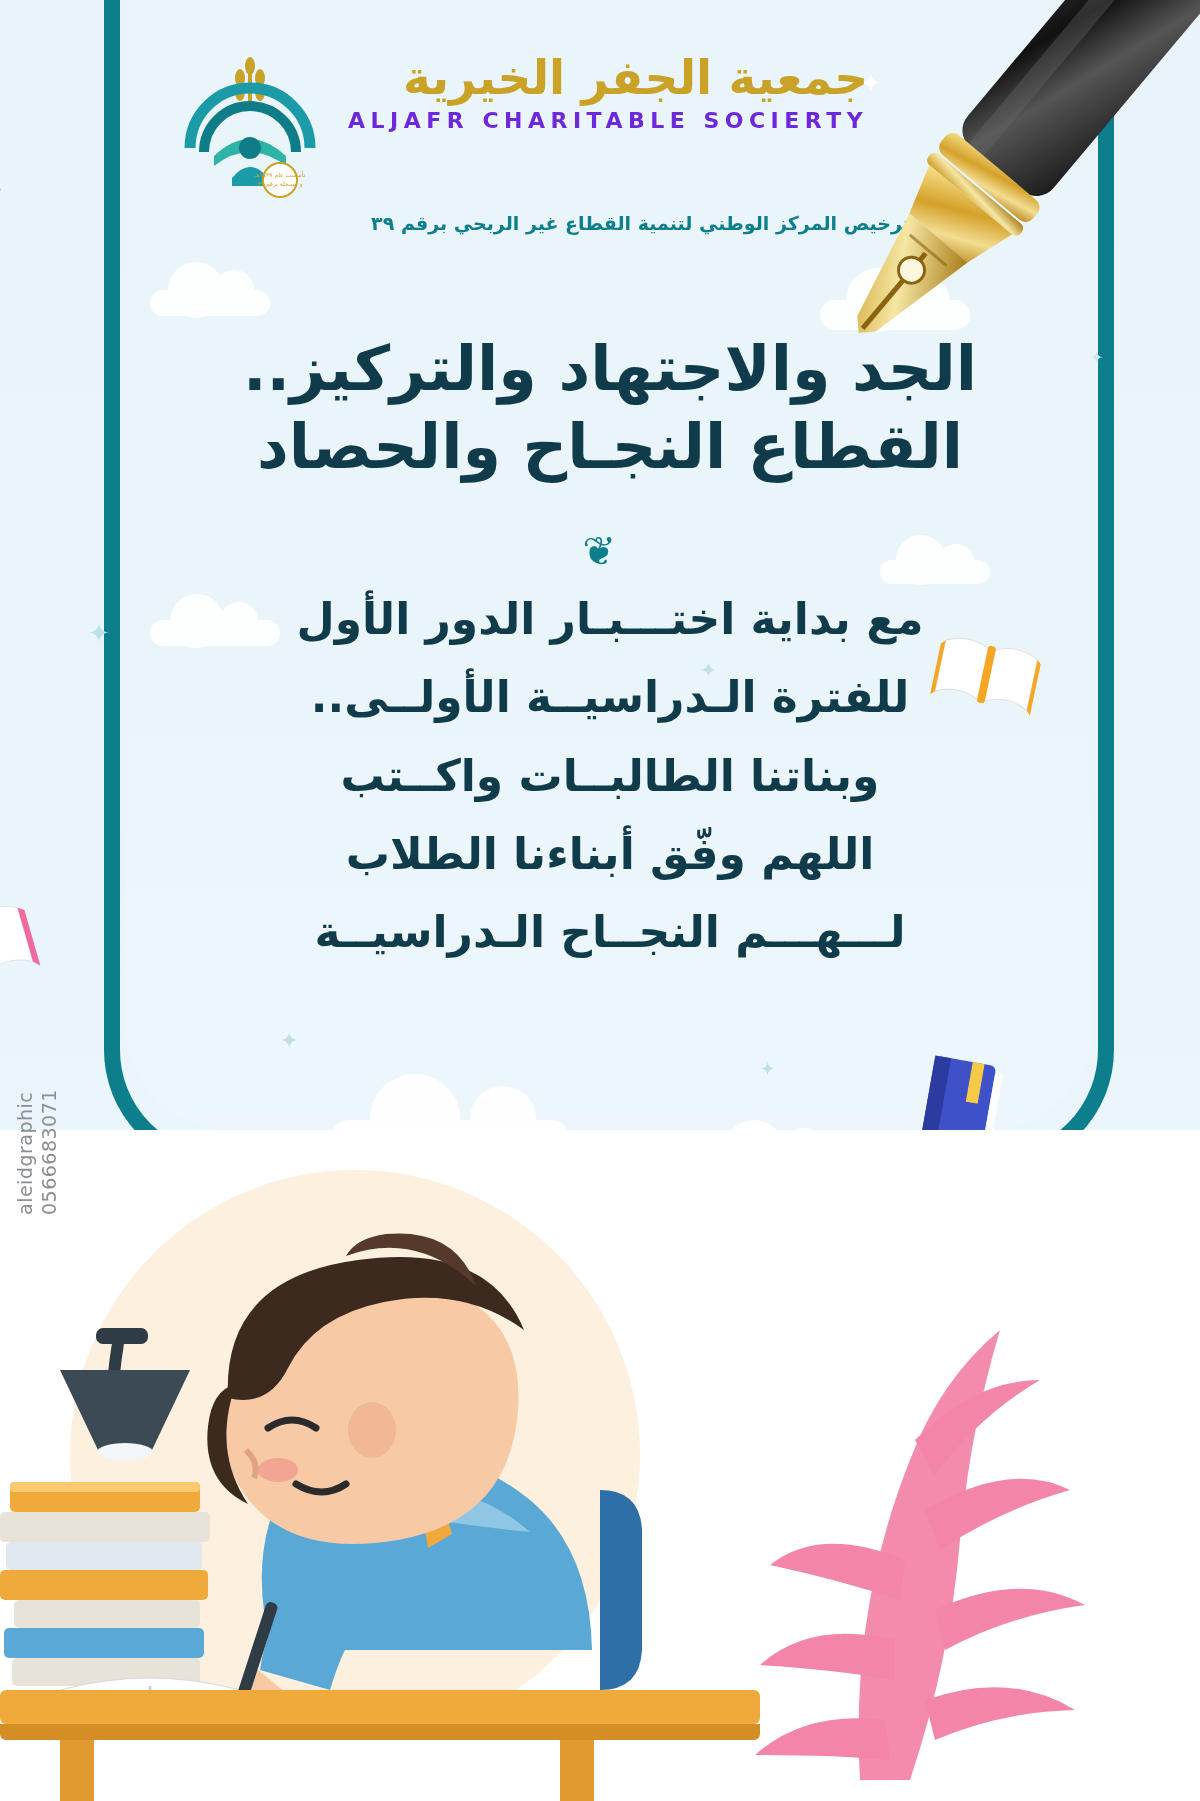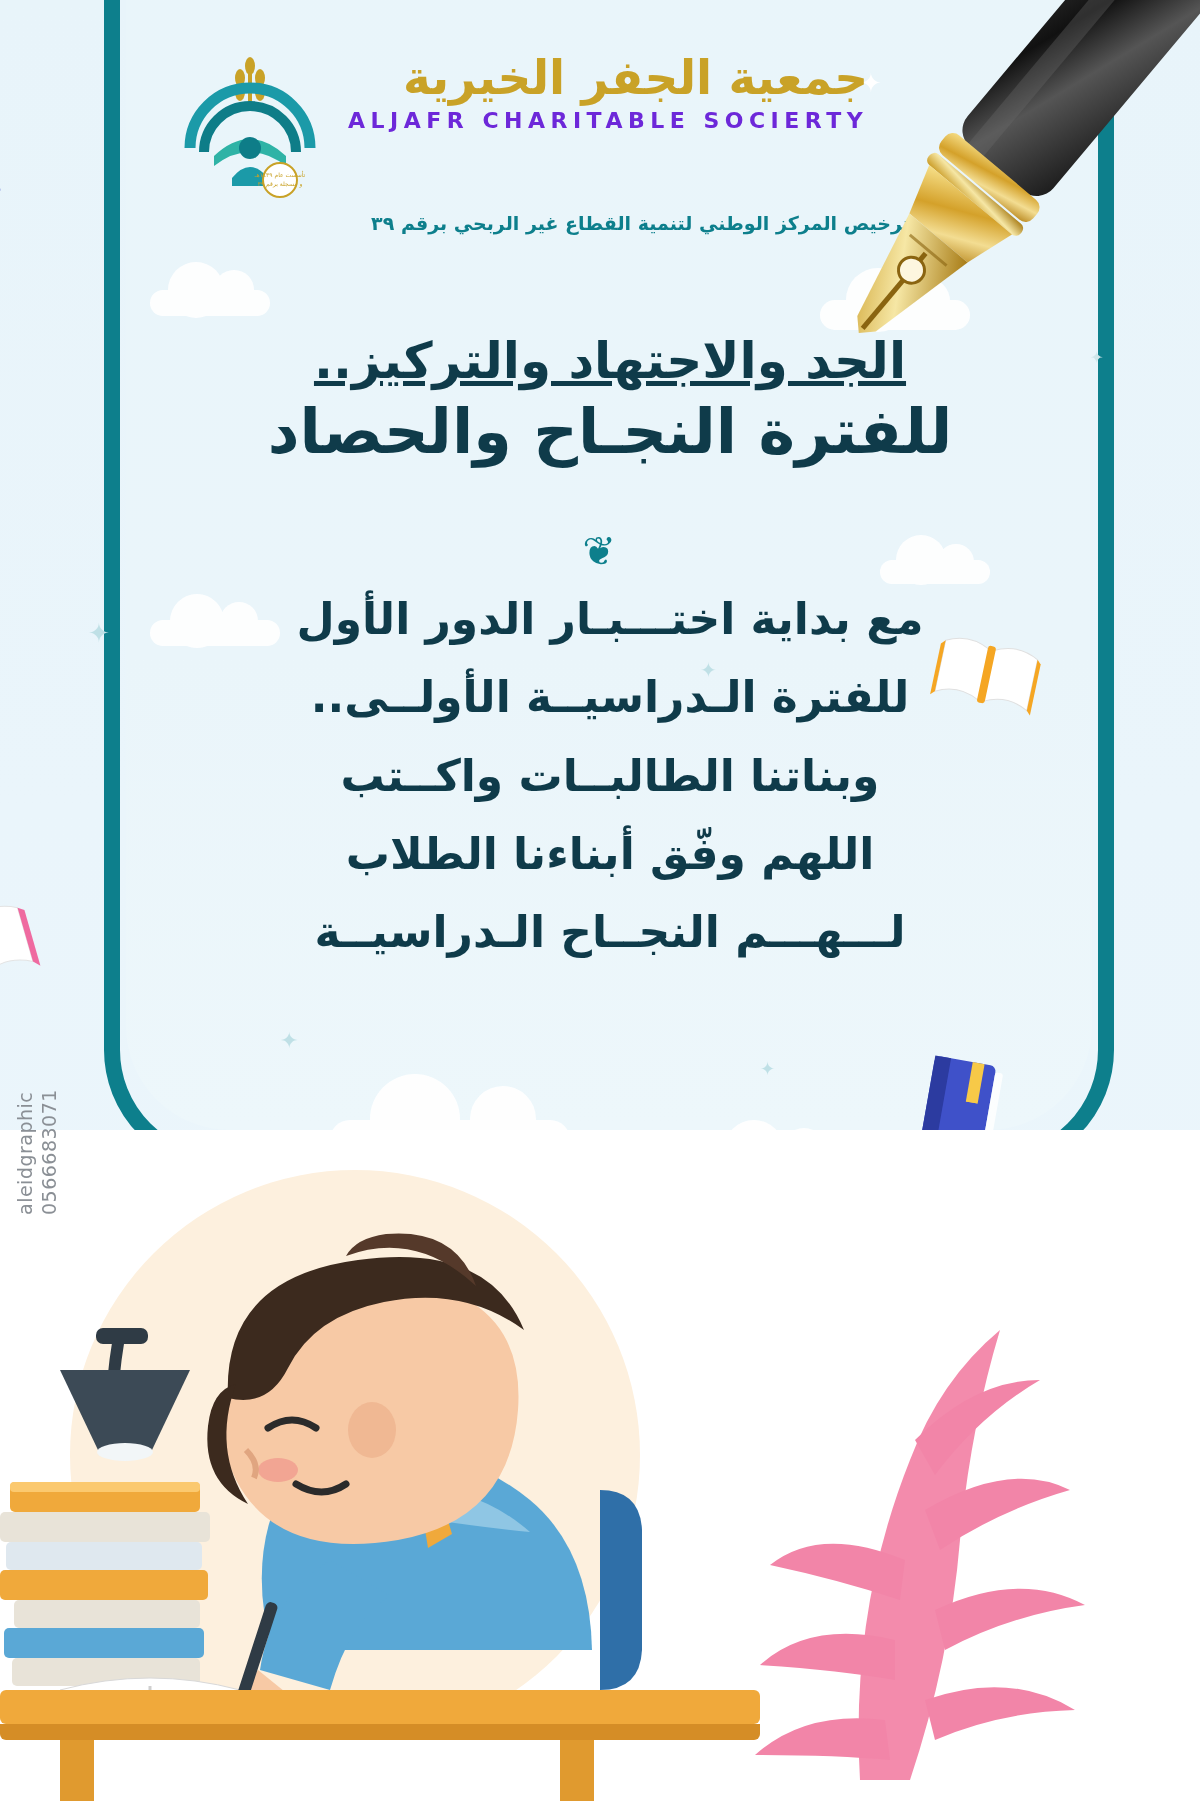--- a/index.html
+++ b/index.html
@@ -142,24 +142,23 @@
   .headline {
     position: absolute;
     left: 150px;
     top: 330px;
     width: 920px;
     text-align: center;
     color: #0f3b4a;
     font-weight: 700;
   }
   .headline .l1 {
-    font-size: 50px;
+    font-size: 62px;
     line-height: 1.25;
     letter-spacing: -1px;
-    text-decoration: underline;
   }
   .headline .l2 {
     font-size: 62px;
     line-height: 1.25;
     letter-spacing: 2px;
   }
 
   .ornament {
     position: absolute;
     left: 0; right: 0;
@@ -399,21 +398,21 @@
       <rect x="16" y="12" width="62" height="86" rx="6" fill="#3f51c9"></rect>
       <rect x="16" y="12" width="16" height="86" fill="#2c3ba0"></rect>
       <rect x="54" y="12" width="12" height="40" fill="#f7c948"></rect>
       <polygon points="54,52 60,44 66,52" fill="#f7c948"></polygon>
       <rect x="78" y="18" width="8" height="74" rx="3" fill="#ffffff" opacity=".8"></rect>
     </svg>
   </div>
 
   <div class="headline">
     <div class="l1">الجد والاجتهاد والتركيز..</div>
-    <div class="l2">للفترة النجـاح والحصاد</div>
+    <div class="l2">القطاع النجـاح والحصاد</div>
   </div>
   <div class="ornament">❦</div>
 
   <div class="body-text">
     <p>مع بداية اختـــبـار الدور الأول</p>
     <p>للفترة الـدراسيــة الأولــى..</p>
     <p>وبناتنا الطالبــات واكــتب</p>
     <p>اللهم وفّق أبناءنا الطلاب</p>
     <p>لـــهـــم النجــاح الـدراسيــة</p>
   </div>

